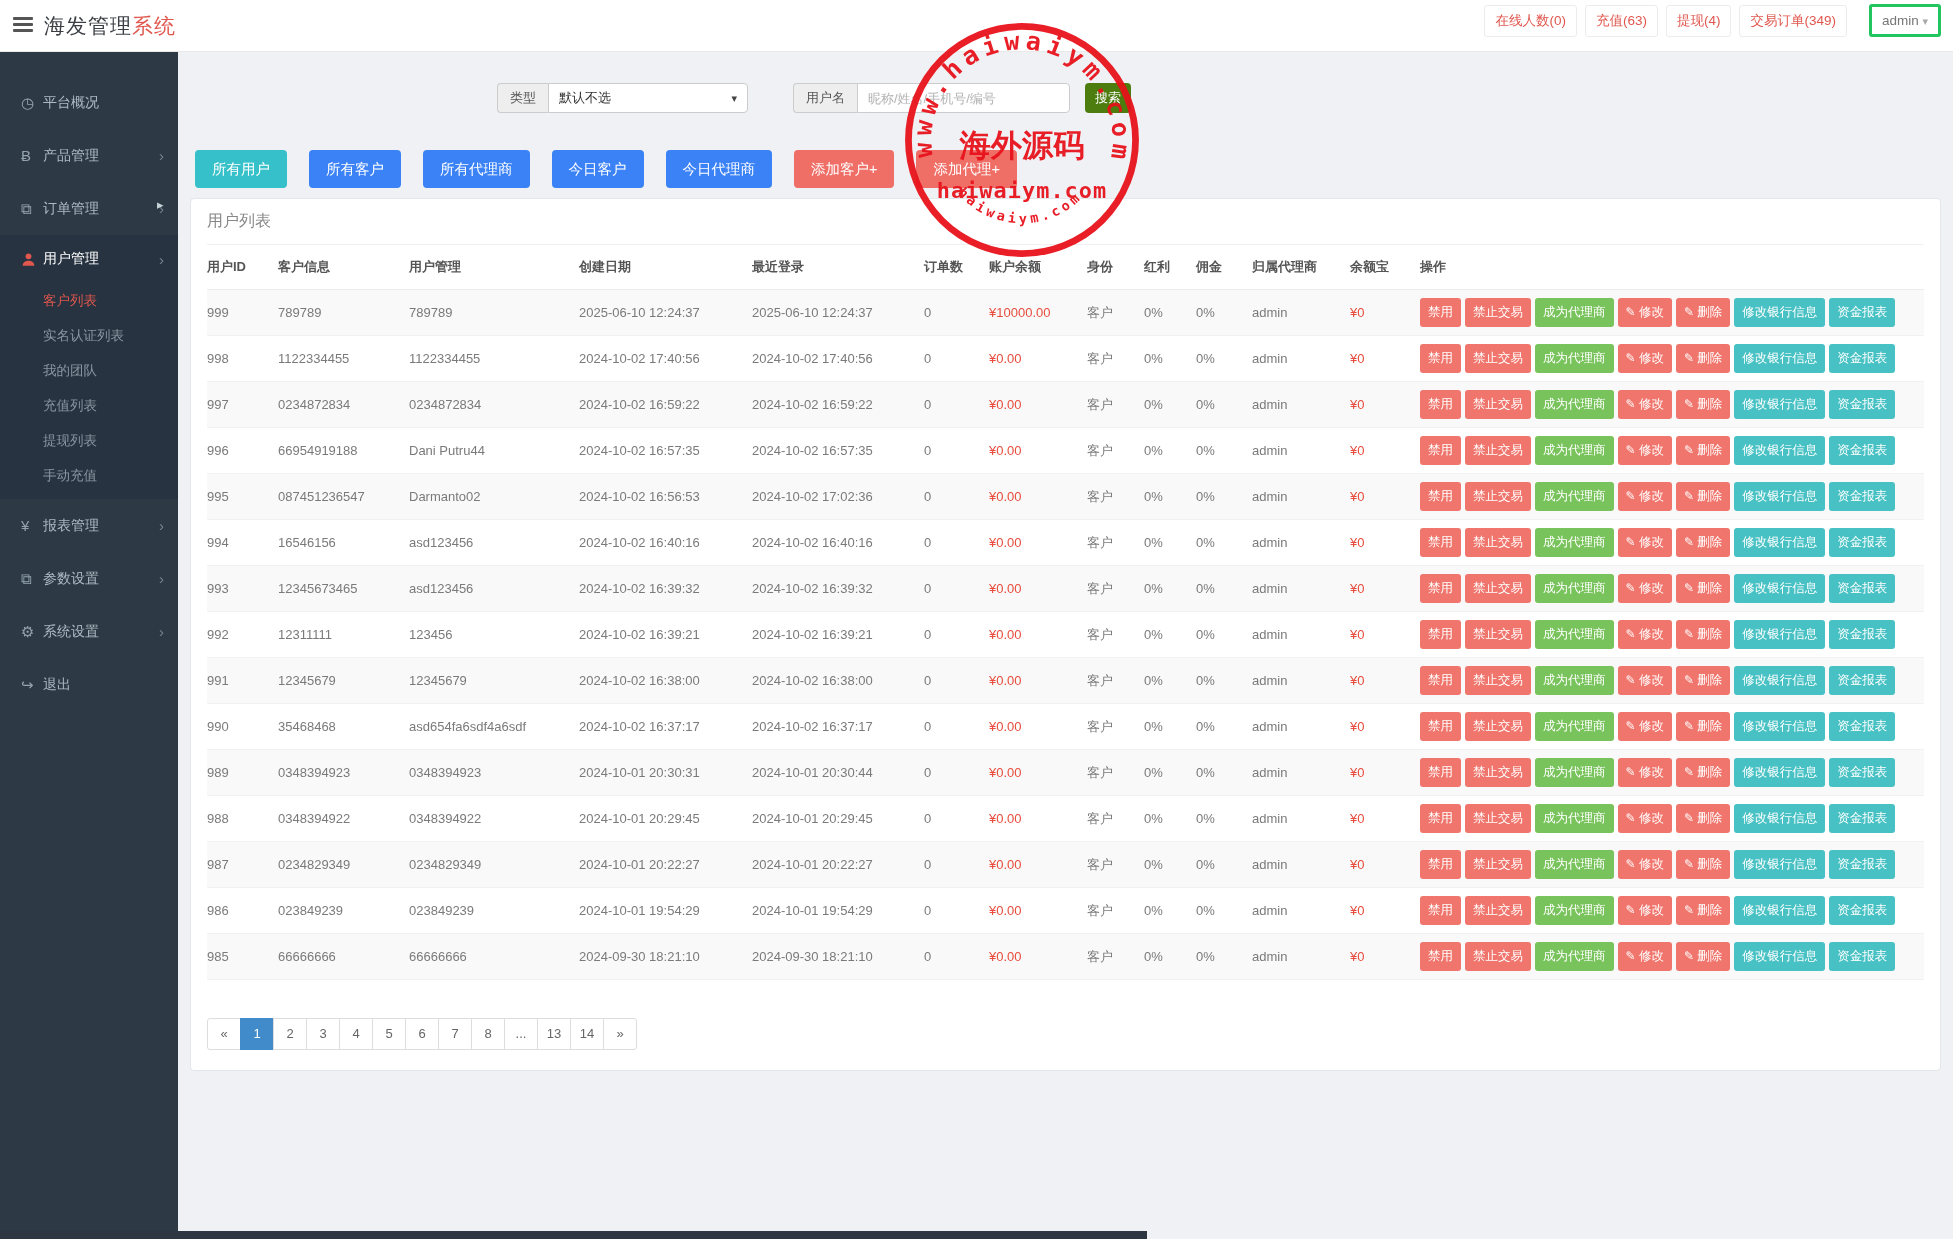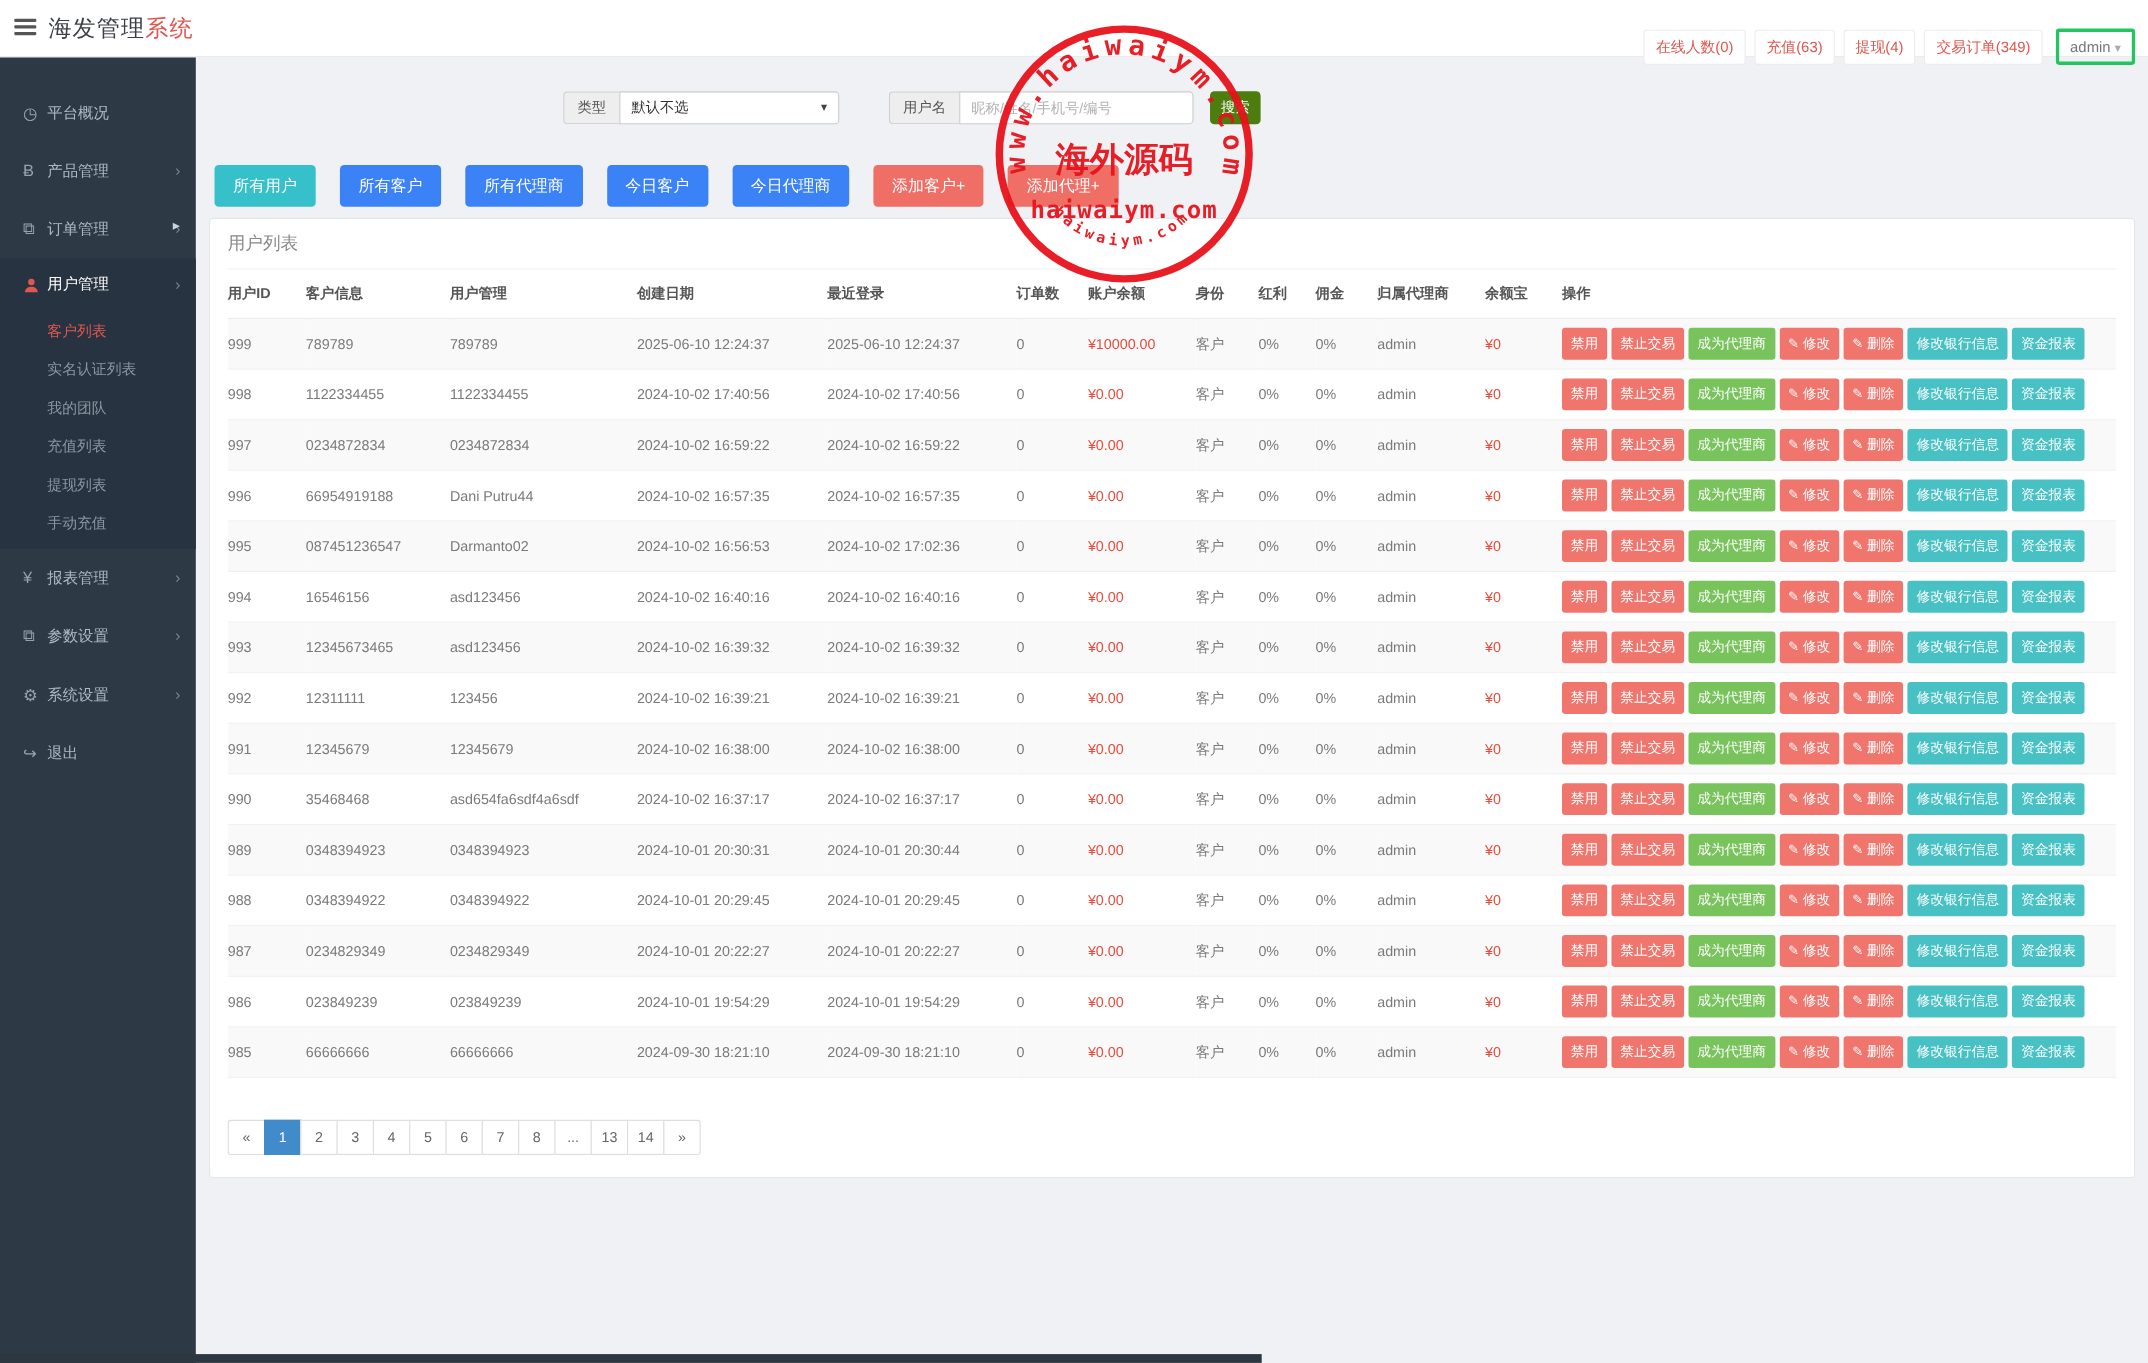--- a/index.html
+++ b/index.html
@@ -6,21 +6,21 @@
   html,body { width:1953px; height:1239px; overflow:hidden;
     font-family:"Liberation Sans","DejaVu Sans",sans-serif; background:#eff1f5; }
 
   
   .header { position:absolute; top:0; left:0; width:1953px; height:52px; background:#fff;
     border-bottom:1px solid #e9e9e9; z-index:20; }
   .hamburger { position:absolute; left:13px; top:17px; width:20px; cursor:pointer; }
   .hamburger i { display:block; height:3px; background:#555; margin-bottom:3px; border-radius:1px; }
   .brand { position:absolute; left:44px; top:12px; font-size:21px; color:#3b3f45; letter-spacing:1px; }
   .brand .accent { color:#e0574e; }
-  .header-right { position:absolute; right:12px; top:26px; display:flex; gap:12px; align-items:center;padding-left:35px; }
+  .header-right { position:absolute; right:12px; top:4px; display:flex; gap:22px; align-items:center;padding-left:35px; }
   .hstat { display:inline-block; padding:6px 10px; border:1px solid #ececec; border-radius:3px;
     color:#e0574e; font-size:13.5px; background:#fff; cursor:pointer; }
   .user-menu { padding:6px 10px; border:3px solid #22c55e; border-radius:3px; color:#777;
     font-size:13.5px; cursor:pointer; }
   .user-menu .caret { color:#aaa; font-size:11px; }
 
   
   .sidebar { position:absolute; top:52px; left:0; width:178px; height:1187px; background:#2d3a45; z-index:15; }
   .sidebar nav { display:block; padding-top:24px; }
   .nav-item { height:53px; display:flex; align-items:center; padding:0 14px 0 21px;
@@ -34,21 +34,21 @@
   .submenu { padding-bottom:6px; }
   .submenu-item { height:35px; line-height:35px; padding-left:43px; color:#8897a2;
     font-size:13.5px; cursor:pointer; }
   .submenu-item.active { color:#e0574e; }
   .edge-arrow { position:absolute; left:157px; top:197px; z-index:16; color:#c9d4da; font-size:13px; cursor:pointer; }
 
   
   .main { position:absolute; left:178px; top:52px; width:1775px; height:1187px; background:#eff1f5; }
 
   .filter-row { display:flex; align-items:center; padding:31px 0 0 319px; }
-  .igroup { display:flex; height:30px;margin-left:15px; }
+  .igroup { display:flex; height:30px; }
   .igroup + .igroup { margin-left:45px; }
   .addon { background:#eee; border:1px solid #ccc; border-right:none; border-radius:4px 0 0 4px;
     padding:0 12px; line-height:28px; font-size:13px; color:#555; }
   .select { width:200px; background:#fff; border:1px solid #ccc; border-radius:0 4px 4px 0;
     line-height:28px; padding:0 10px; font-size:13px; color:#333; display:flex; cursor:pointer; }
   .select span:first-child { flex:1; }
   .sel-caret { color:#444; font-size:11px; }
   .text-input { width:213px; background:#fff; border:1px solid #ccc; border-radius:0 4px 4px 0;
     padding:0 10px; font-size:13px; color:#333; outline:none; }
   .text-input::placeholder { color:#b3b3b3; }

